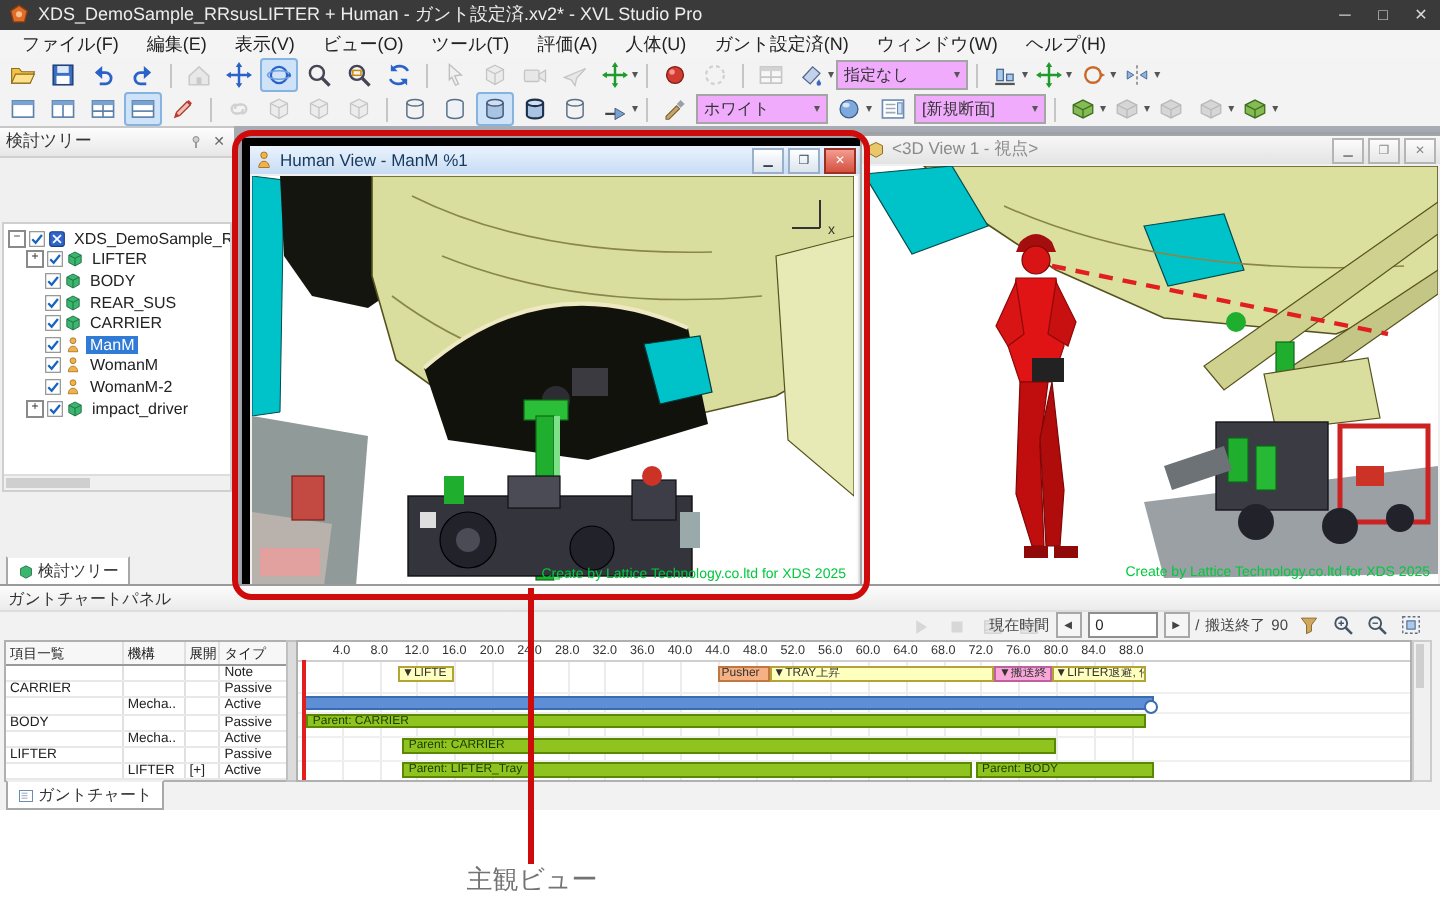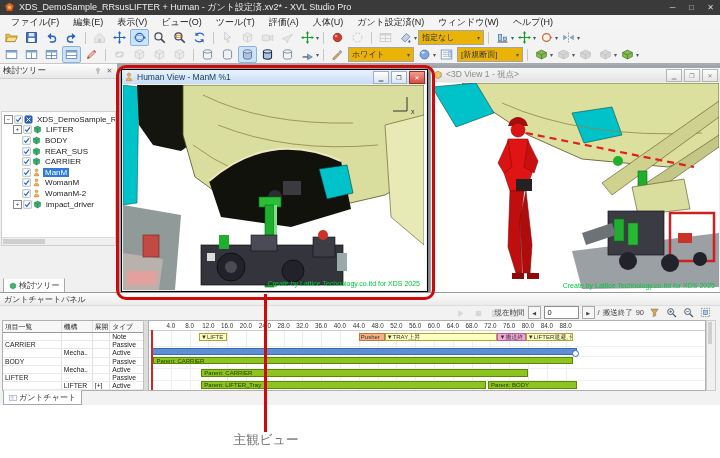--- a/index.html
+++ b/index.html
@@ -22,21 +22,21 @@
   .toolbar{left:0;width:720px;height:17px;background:#f3f3f3;border-bottom:1px solid #dcdcdc;
            display:flex;align-items:center;padding-left:2px;gap:1px;overflow:hidden;}
   #tb1{top:29px;} #tb2{top:46px;}
   .tbi{width:17px;height:15px;display:flex;align-items:center;justify-content:center;
        border:1px solid transparent;border-radius:2px;flex:0 0 auto;}
   .tbi svg{width:13px;height:13px;}
   .tbi.act{background:#cfe3f8;border-color:#86b3e0;}
   .tbi.dis{opacity:.38;filter:grayscale(1);}
   .tbsep{width:1px;height:12px;background:#c6c6c6;margin:0 3px;flex:0 0 auto;}
   .dd{font-size:6px;color:#555;margin-left:-2px;flex:0 0 auto;}
-  .combo{height:13px;background:#eab308;border:1px solid #a5a5a5;font-size:8px;display:flex;
+  .combo{height:13px;background:#f0abfc;border:1px solid #a5a5a5;font-size:8px;display:flex;
          align-items:center;padding:0 3px;gap:5px;color:#333;flex:0 0 auto;min-width:58px;}
   .combo .dda{font-size:6px;color:#555;margin-left:auto;}
   
   #treepanel{left:0;top:63px;width:117px;height:229px;background:#f0f0f0;
              border-right:1px solid #b4b4b4;border-top:1px solid #c8c8c8;
              display:flex;flex-direction:column;gap:31px;}
   .panelhdr{height:14px;display:flex;align-items:center;font-size:8.5px;color:#333;padding:0 3px;
             background:linear-gradient(#fdfdfd,#e7e7e7);border-bottom:1px solid #d0d0d0;}
   .panelhdr .sp{margin-left:auto;display:flex;gap:3px;align-items:center;}
   .hico{width:9px;height:9px;display:flex;align-items:center;justify-content:center;
@@ -55,21 +55,21 @@
   #treescroll{position:absolute;left:0;right:0;bottom:0;height:7px;background:#f0f0f0;
               border-top:1px solid #ddd;}
   #treescroll .thumb{position:absolute;left:1px;top:1px;width:42px;height:5px;background:#cfcfcf;}
   #treetabs{height:15px;display:flex;padding-left:3px;align-items:flex-start;}
   .btab{display:flex;align-items:center;gap:2px;font-size:8px;color:#333;background:#fff;
         border:1px solid #a8a8a8;border-top:1px solid #f0f0f0;padding:0 5px;height:13px;}
   .btab svg{width:8px;height:8px;}
   
   #mdi{left:117px;top:63px;width:603px;height:229px;background:#a7acb4;overflow:hidden;}
   .vwin{position:absolute;background:#f0f0f0;box-shadow:1px 1px 3px rgba(0,0,0,.35);}
-  #win-h{left:4px;top:6px;width:305px;height:221px;border:1px solid #000000;}
+  #win-h{left:4px;top:6px;width:305px;height:221px;border:4px solid #000000;}
   #win-3d{left:313px;top:4px;width:289px;height:225px;border:1px solid #a5a5a5;}
   .wtitle{height:14px;display:flex;align-items:center;font-size:8.5px;padding:0 2px;gap:3px;}
   #win-h .wtitle{background:linear-gradient(#eaf3fd,#c7dcf4);color:#173a5e;}
   #win-3d .wtitle{background:linear-gradient(#f7f7f7,#e3e3e3);color:#8a8a8a;}
   .wtico{width:10px;height:10px;flex:0 0 auto;}
   .wtico svg{width:10px;height:10px;display:block;}
   .wbtngrp{margin-left:auto;display:flex;gap:2px;}
   .vwb{width:14px;height:11px;border:1px solid #9ab0c8;background:linear-gradient(#ffffff,#dbe4ee);
        font-size:6px;display:flex;align-items:center;justify-content:center;color:#345;}
   .vwb.close{background:linear-gradient(#f29c90,#d4503f);border-color:#9c2f20;color:#fff;}

